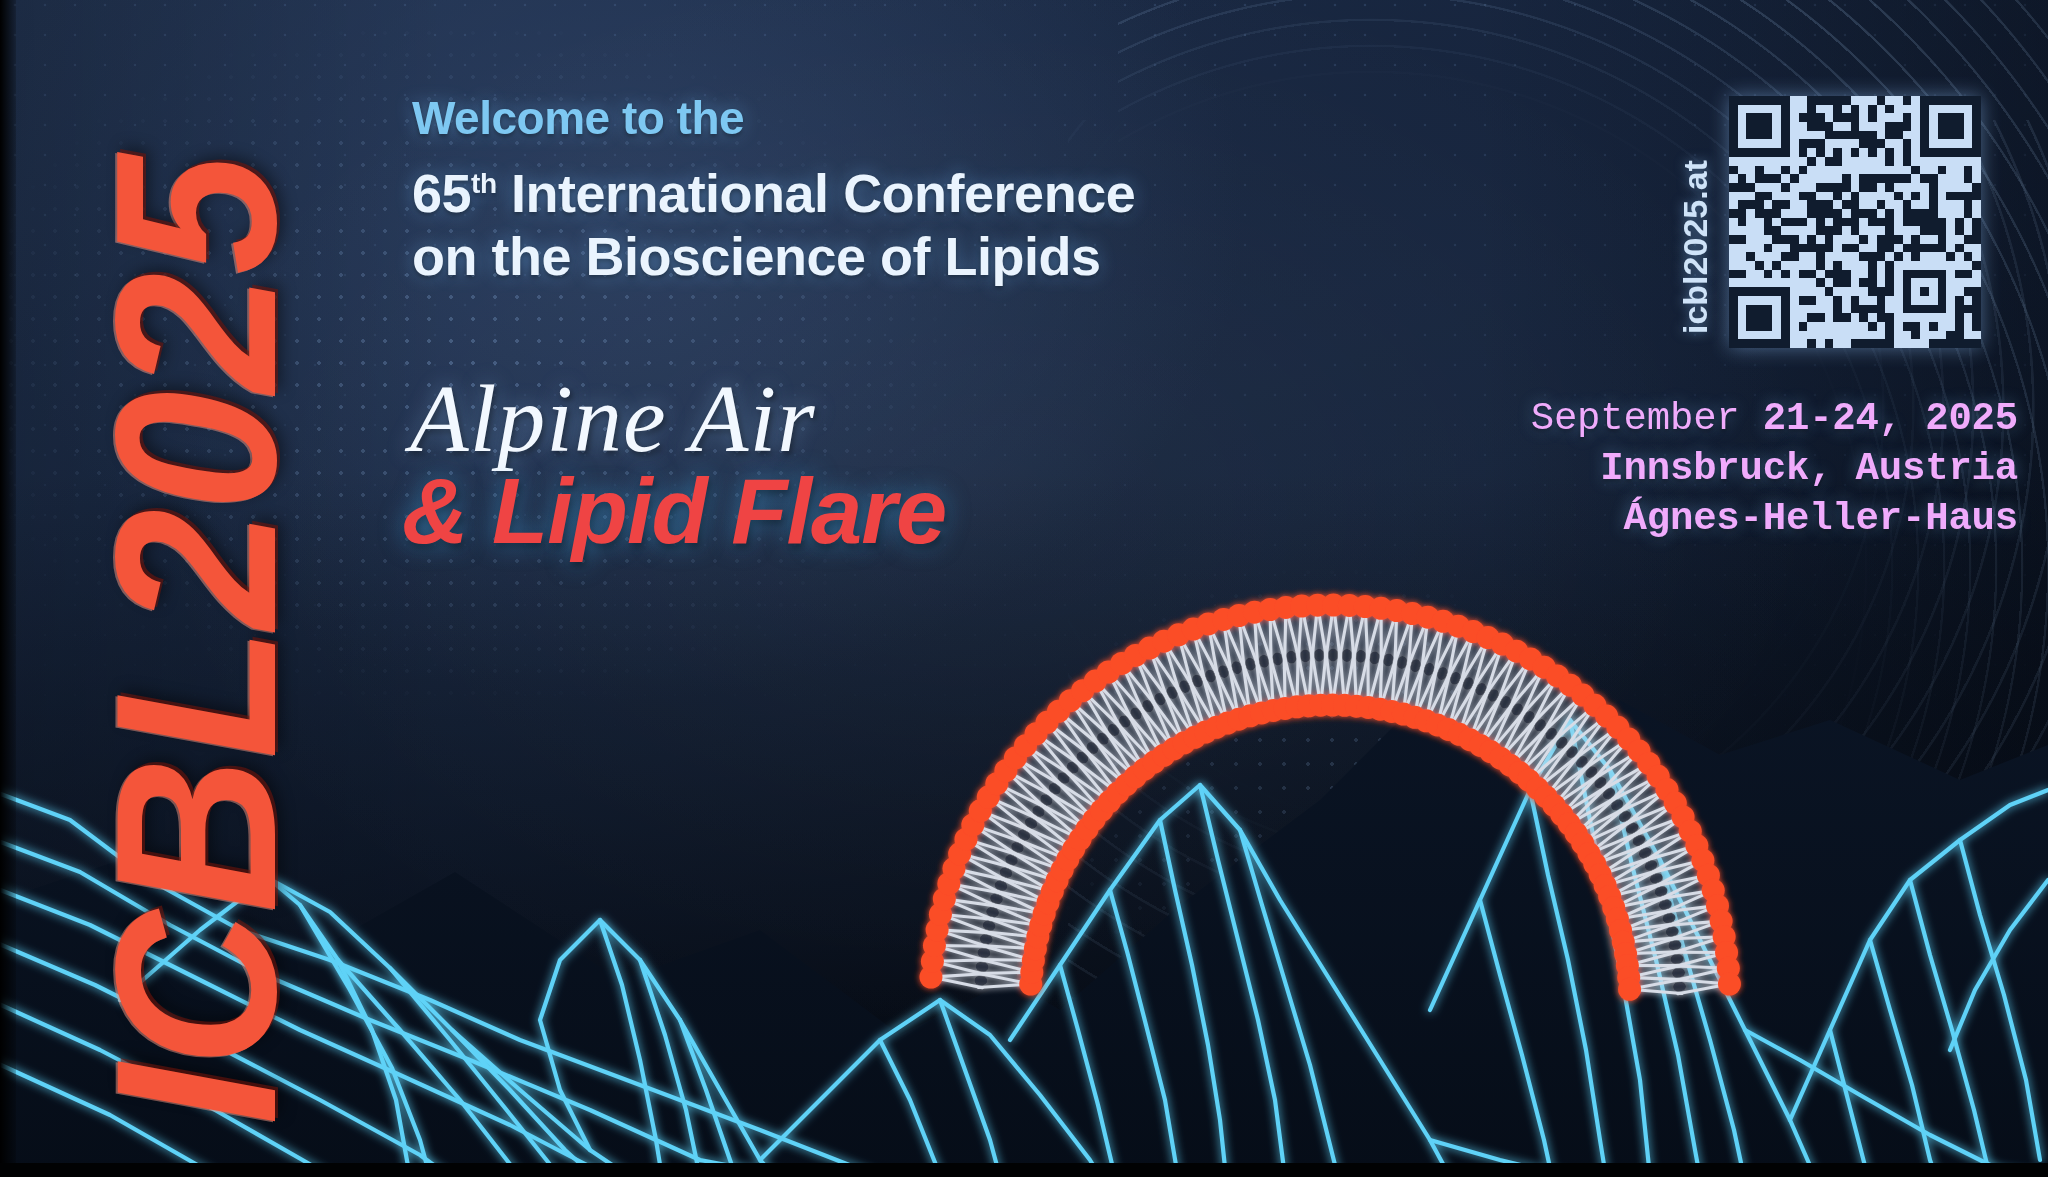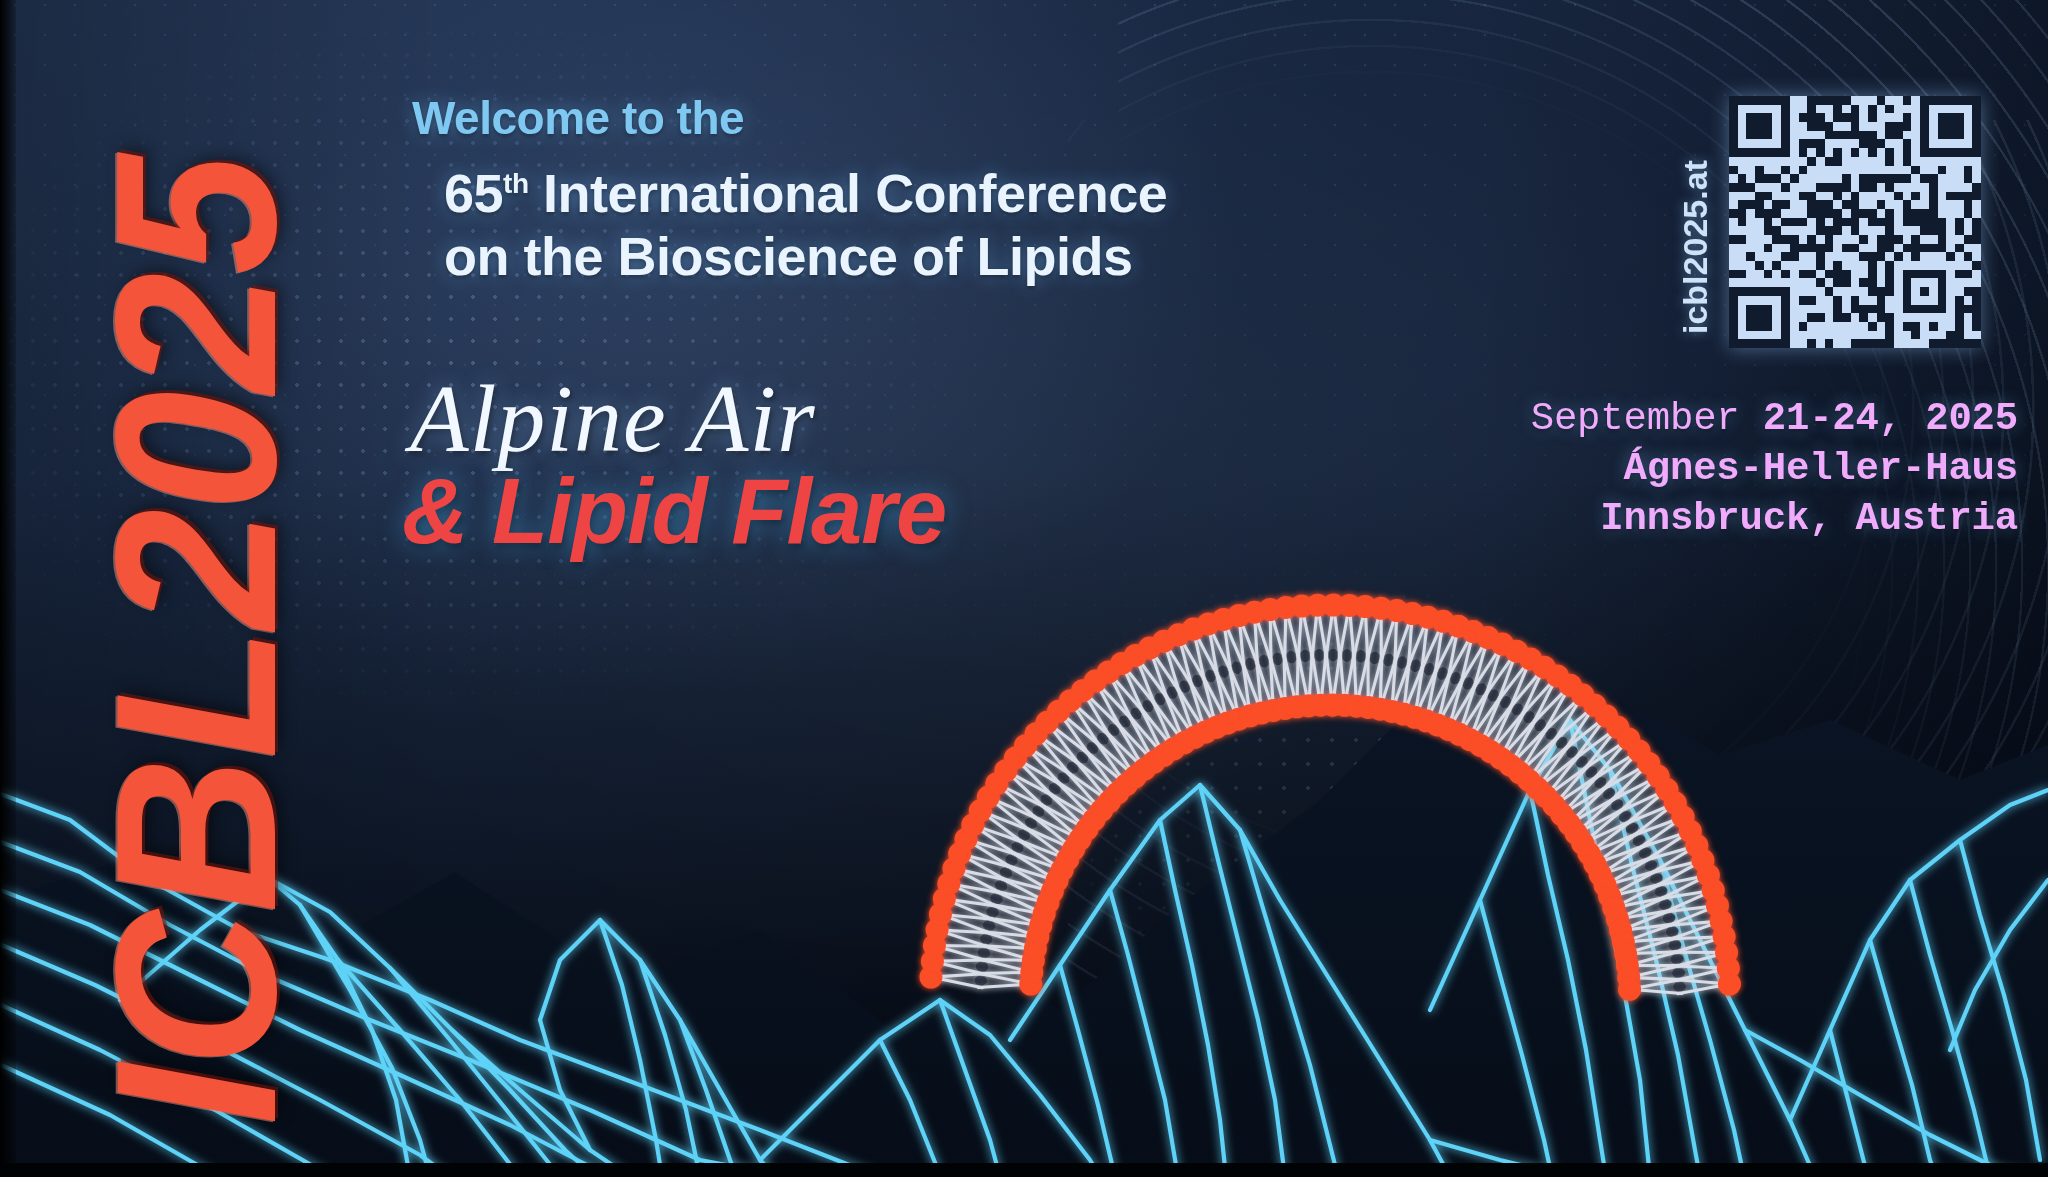--- a/index.html
+++ b/index.html
@@ -108,21 +108,21 @@
     position:absolute; left:412px; top:92px; width:900px;
   }
   .hl-line{
     font-weight:700;
     line-height:1.16;
     letter-spacing:-0.5px;
     text-shadow:0 0 18px rgba(120,190,255,.45), 0 2px 5px rgba(0,0,0,.55);
     white-space:nowrap;
   }
   .hl-welcome{ font-size:46px; color:#7EC8F2; margin-bottom:17px; }
-  .hl-main{ font-size:54px; color:#EAF4FE;margin-left:32px; }
+  .hl-main{ font-size:54px; color:#EAF4FE; }
   .hl-main sup{ font-size:.52em; vertical-align:super; font-weight:700; }
 
   
   #theme{ position:absolute; left:410px; top:370px; width:860px; }
   .theme-a{
     font-family:"Liberation Serif", serif;
     font-style:italic; font-weight:400;
     font-size:96px; line-height:1.02;
     color:#F2F8FF;
     letter-spacing:1px;
@@ -1254,19 +1254,19 @@
           <rect x="25" y="28" width="1" height="1"></rect>
           <rect x="26" y="28" width="1" height="1"></rect>
           <rect x="27" y="28" width="1" height="1"></rect>
           <rect x="28" y="28" width="1" height="1"></rect>
         </g>
     </svg>
   </div>
 
   <div id="meta">
     <div class="meta-line"><span class="light">September </span><span>21-24, 2025</span></div>
+    <div class="meta-line">Innsbruck, Austria</div>
     <div class="meta-line">Ágnes-Heller-Haus</div>
-    <div class="meta-line">Innsbruck, Austria</div>
   </div>
 
   <div id="edge-left"></div>
   <div id="letterbox"></div>
 </div>
 
 </body></html>

